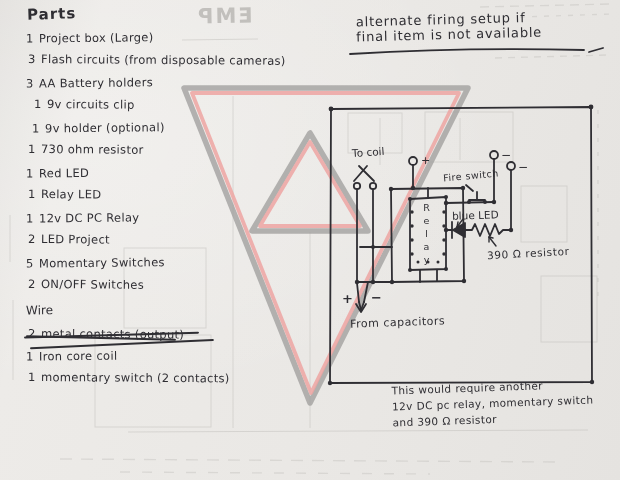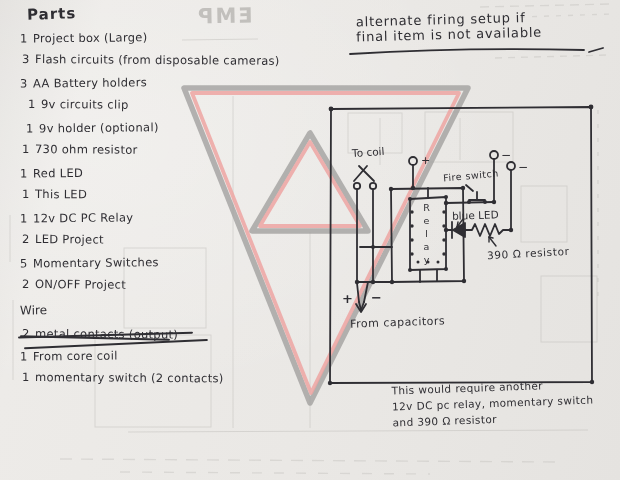--- a/index.html
+++ b/index.html
@@ -8,21 +8,21 @@
     background:
       radial-gradient(ellipse at 18% 30%, rgba(255,255,255,.25), rgba(255,255,255,0) 55%),
       linear-gradient(105deg,#e2e0dd 0%,#edebe8 14%,#eae8e5 55%,#e5e3e0 100%);
     font-family:"DejaVu Sans",sans-serif;
     color:#2f2e33;
   }
   svg{position:absolute;left:0;top:0;}
   .hw{position:absolute;white-space:nowrap;color:#2f2e33;}
   
   .parts-heading{left:27px;top:5px;font-size:15px;font-weight:bold;transform:rotate(-2deg);letter-spacing:1px;}
-  .parts-list{position:absolute;left:20px;top:31px;width:300px;}
+  .parts-list{position:absolute;left:26px;top:31px;width:300px;}
   .pitem{font-size:11.5px;line-height:13px;margin-bottom:9.5px;white-space:nowrap;letter-spacing:.3px;}
   .pitem .qty{display:inline-block;width:13px;}
   .pitem:nth-child(odd){transform:rotate(-.6deg);}
   .pitem:nth-child(even){transform:rotate(.4deg) translateX(2px);}
   .pitem:nth-child(4),.pitem:nth-child(5){margin-left:6px;}
   .wire-heading{font-size:12px;margin:2px 0 8px 0;transform:rotate(-1deg);}
   .struck{position:relative;display:inline-block;margin-bottom:8px;}
   .strikeline{position:absolute;background:#2f2e33;height:1.6px;border-radius:1px;}
   .sl1{left:-4px;top:6px;width:112%;transform:rotate(-2deg);}
   .sl2{left:-2px;top:9px;width:96%;transform:rotate(1deg);}
@@ -205,33 +205,33 @@
   <div class="hw parts-heading">Parts</div>
 
   <div class="parts-list">
     <div class="pitem"><span class="qty">1</span><span>Project box (Large)</span></div>
     <div class="pitem"><span class="qty">3</span><span>Flash circuits  (from disposable cameras)</span></div>
     <div class="pitem"><span class="qty">3</span><span>AA Battery holders</span></div>
     <div class="pitem"><span class="qty">1</span><span>9v circuits clip</span></div>
     <div class="pitem"><span class="qty">1</span><span>9v holder (optional)</span></div>
     <div class="pitem"><span class="qty">1</span><span>730 ohm resistor</span></div>
     <div class="pitem"><span class="qty">1</span><span>Red LED</span></div>
-    <div class="pitem"><span class="qty">1</span><span>This LED</span></div>
+    <div class="pitem"><span class="qty">1</span><span>Relay LED</span></div>
     <div class="pitem"><span class="qty">1</span><span>12v DC PC Relay</span></div>
     <div class="pitem"><span class="qty">2</span><span>LED Project</span></div>
     <div class="pitem"><span class="qty">5</span><span>Momentary Switches</span></div>
-    <div class="pitem"><span class="qty">2</span><span>ON/OFF Project</span></div>
+    <div class="pitem"><span class="qty">2</span><span>ON/OFF Switches</span></div>
     <div class="wire-heading">Wire</div>
     <div class="pitem struck">
       <span class="qty">2</span><span>metal contacts (output)</span>
       <span class="strikeline sl1"></span>
       <span class="strikeline sl2"></span>
       <span class="strikeline sl3"></span>
     </div>
-    <div class="pitem"><span class="qty">1</span><span>From core coil</span></div>
+    <div class="pitem"><span class="qty">1</span><span>Iron core coil</span></div>
     <div class="pitem"><span class="qty">1</span><span>momentary switch (2 contacts)</span></div>
   </div>
 
   <div class="hw top-note">
     <div>alternate firing setup if</div>
     <div>final item is not available</div>
   </div>
 
   <div class="hw bottom-note">
     <div>This would require another</div>

